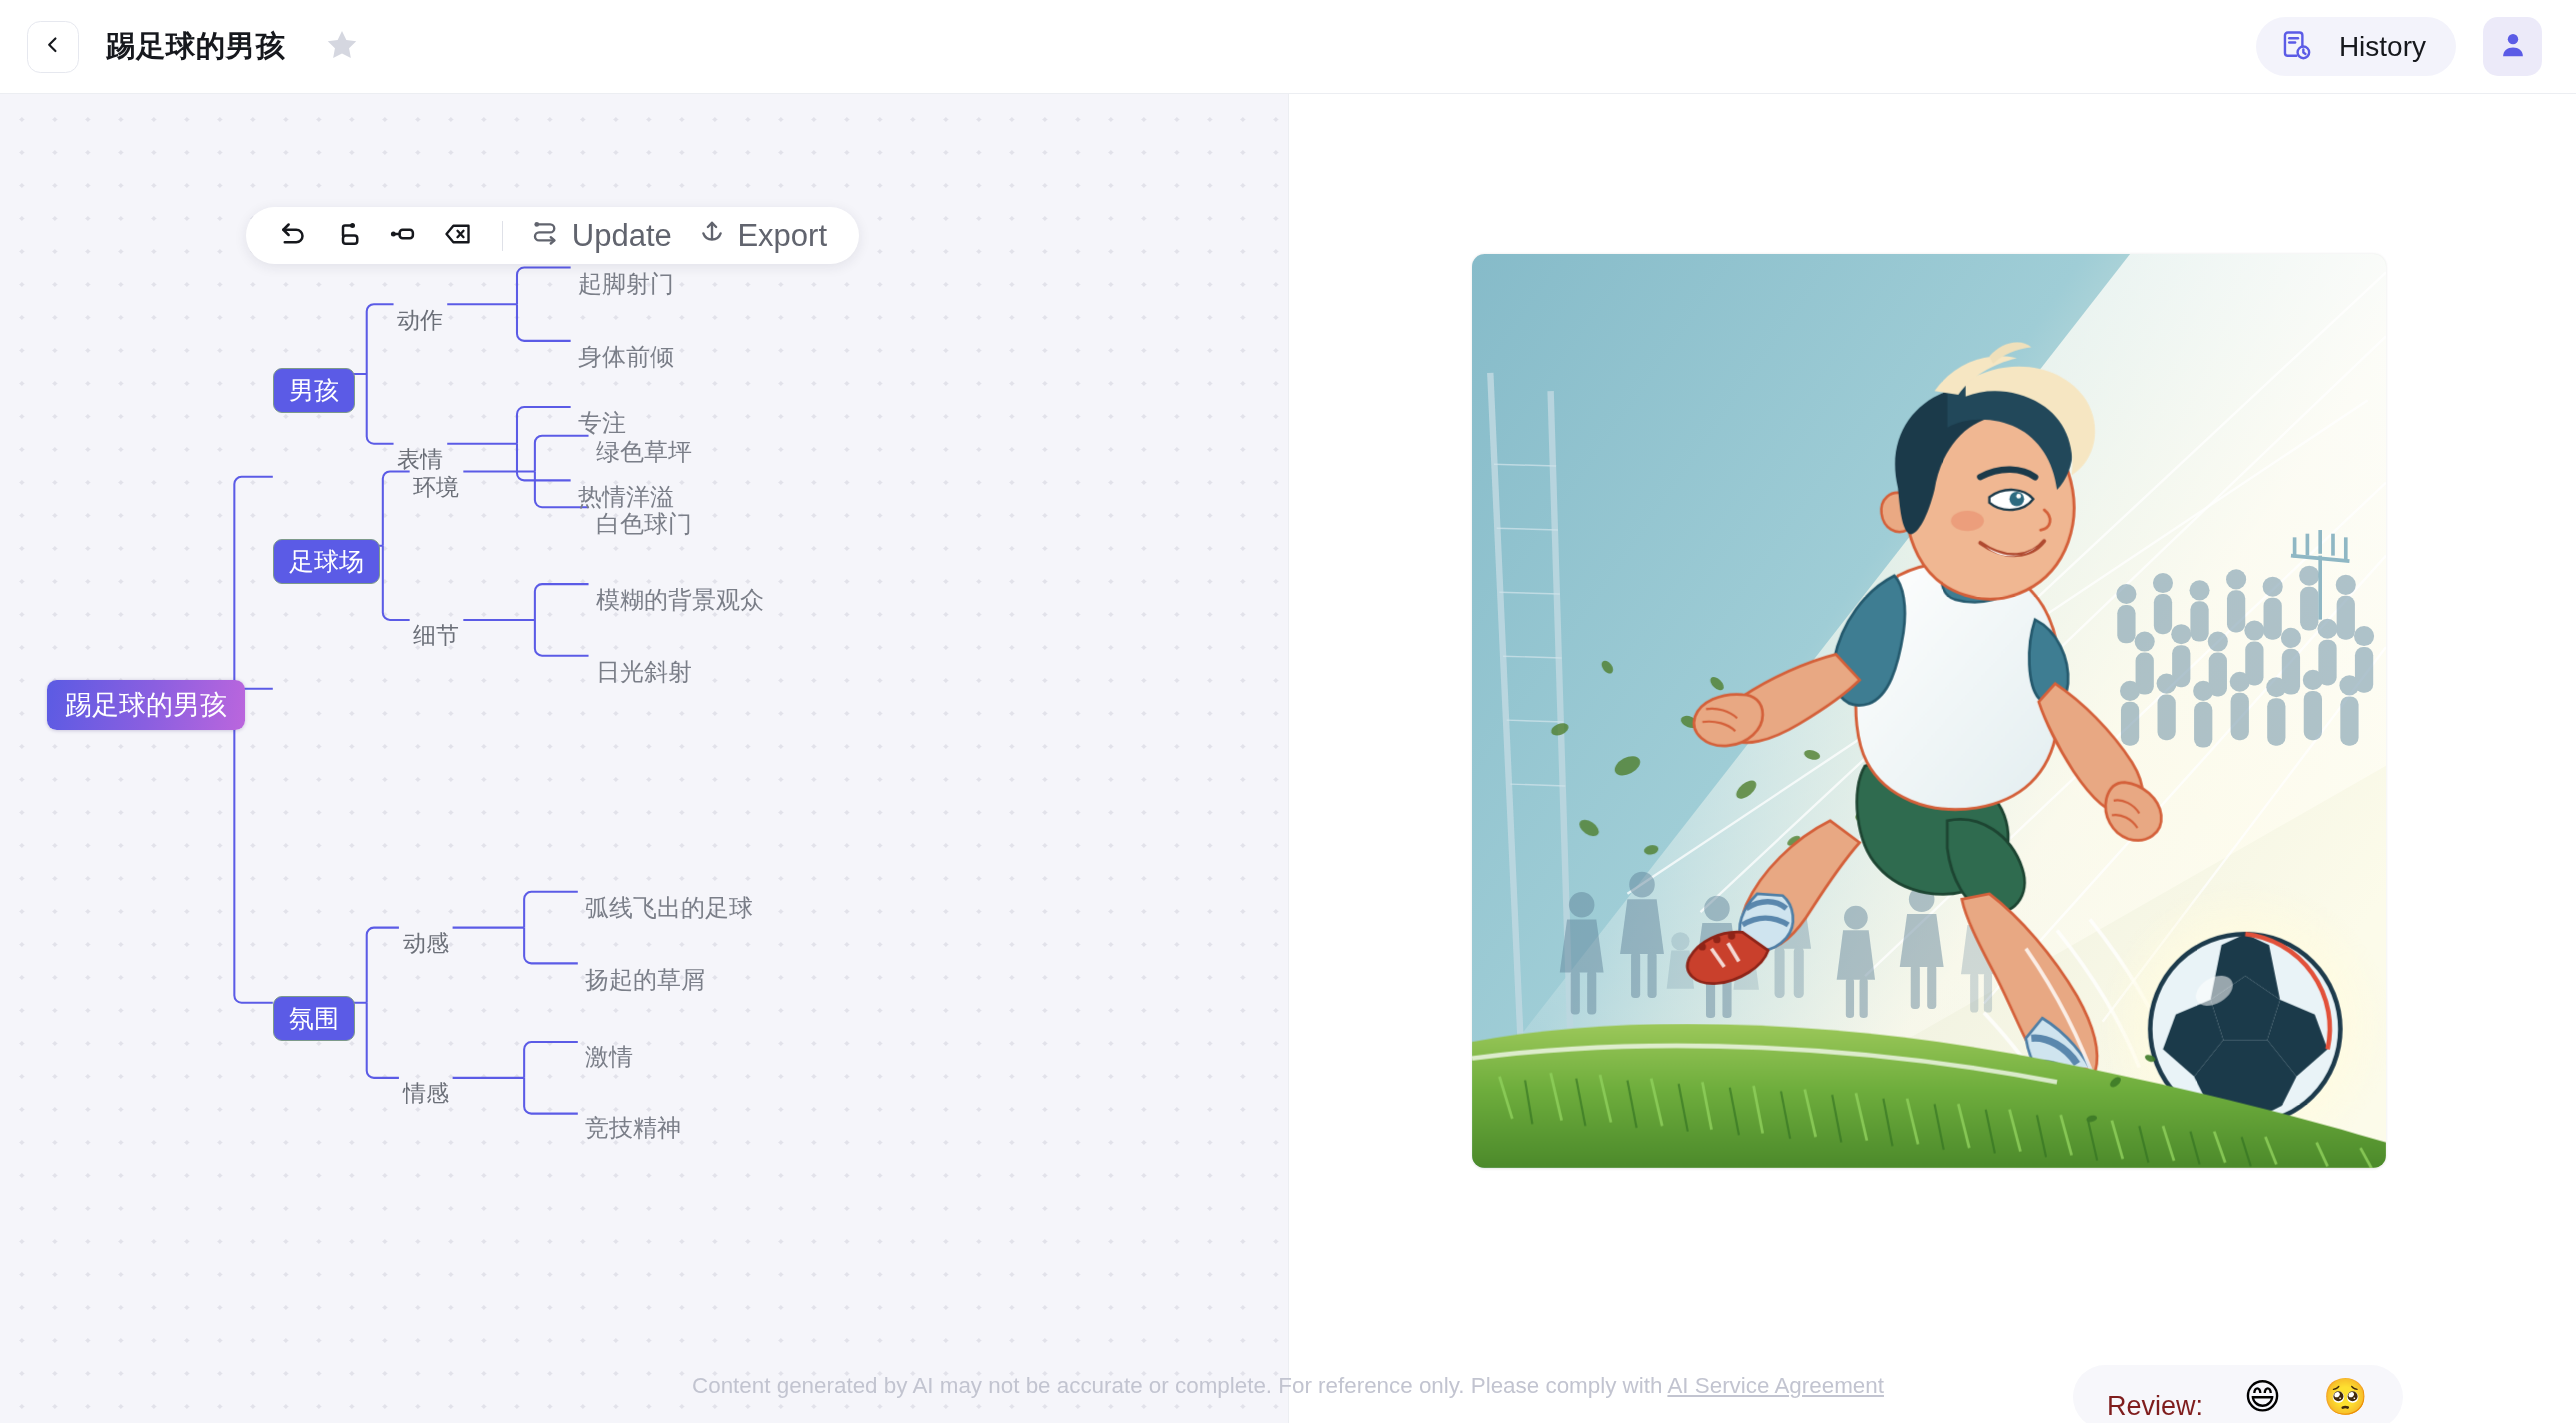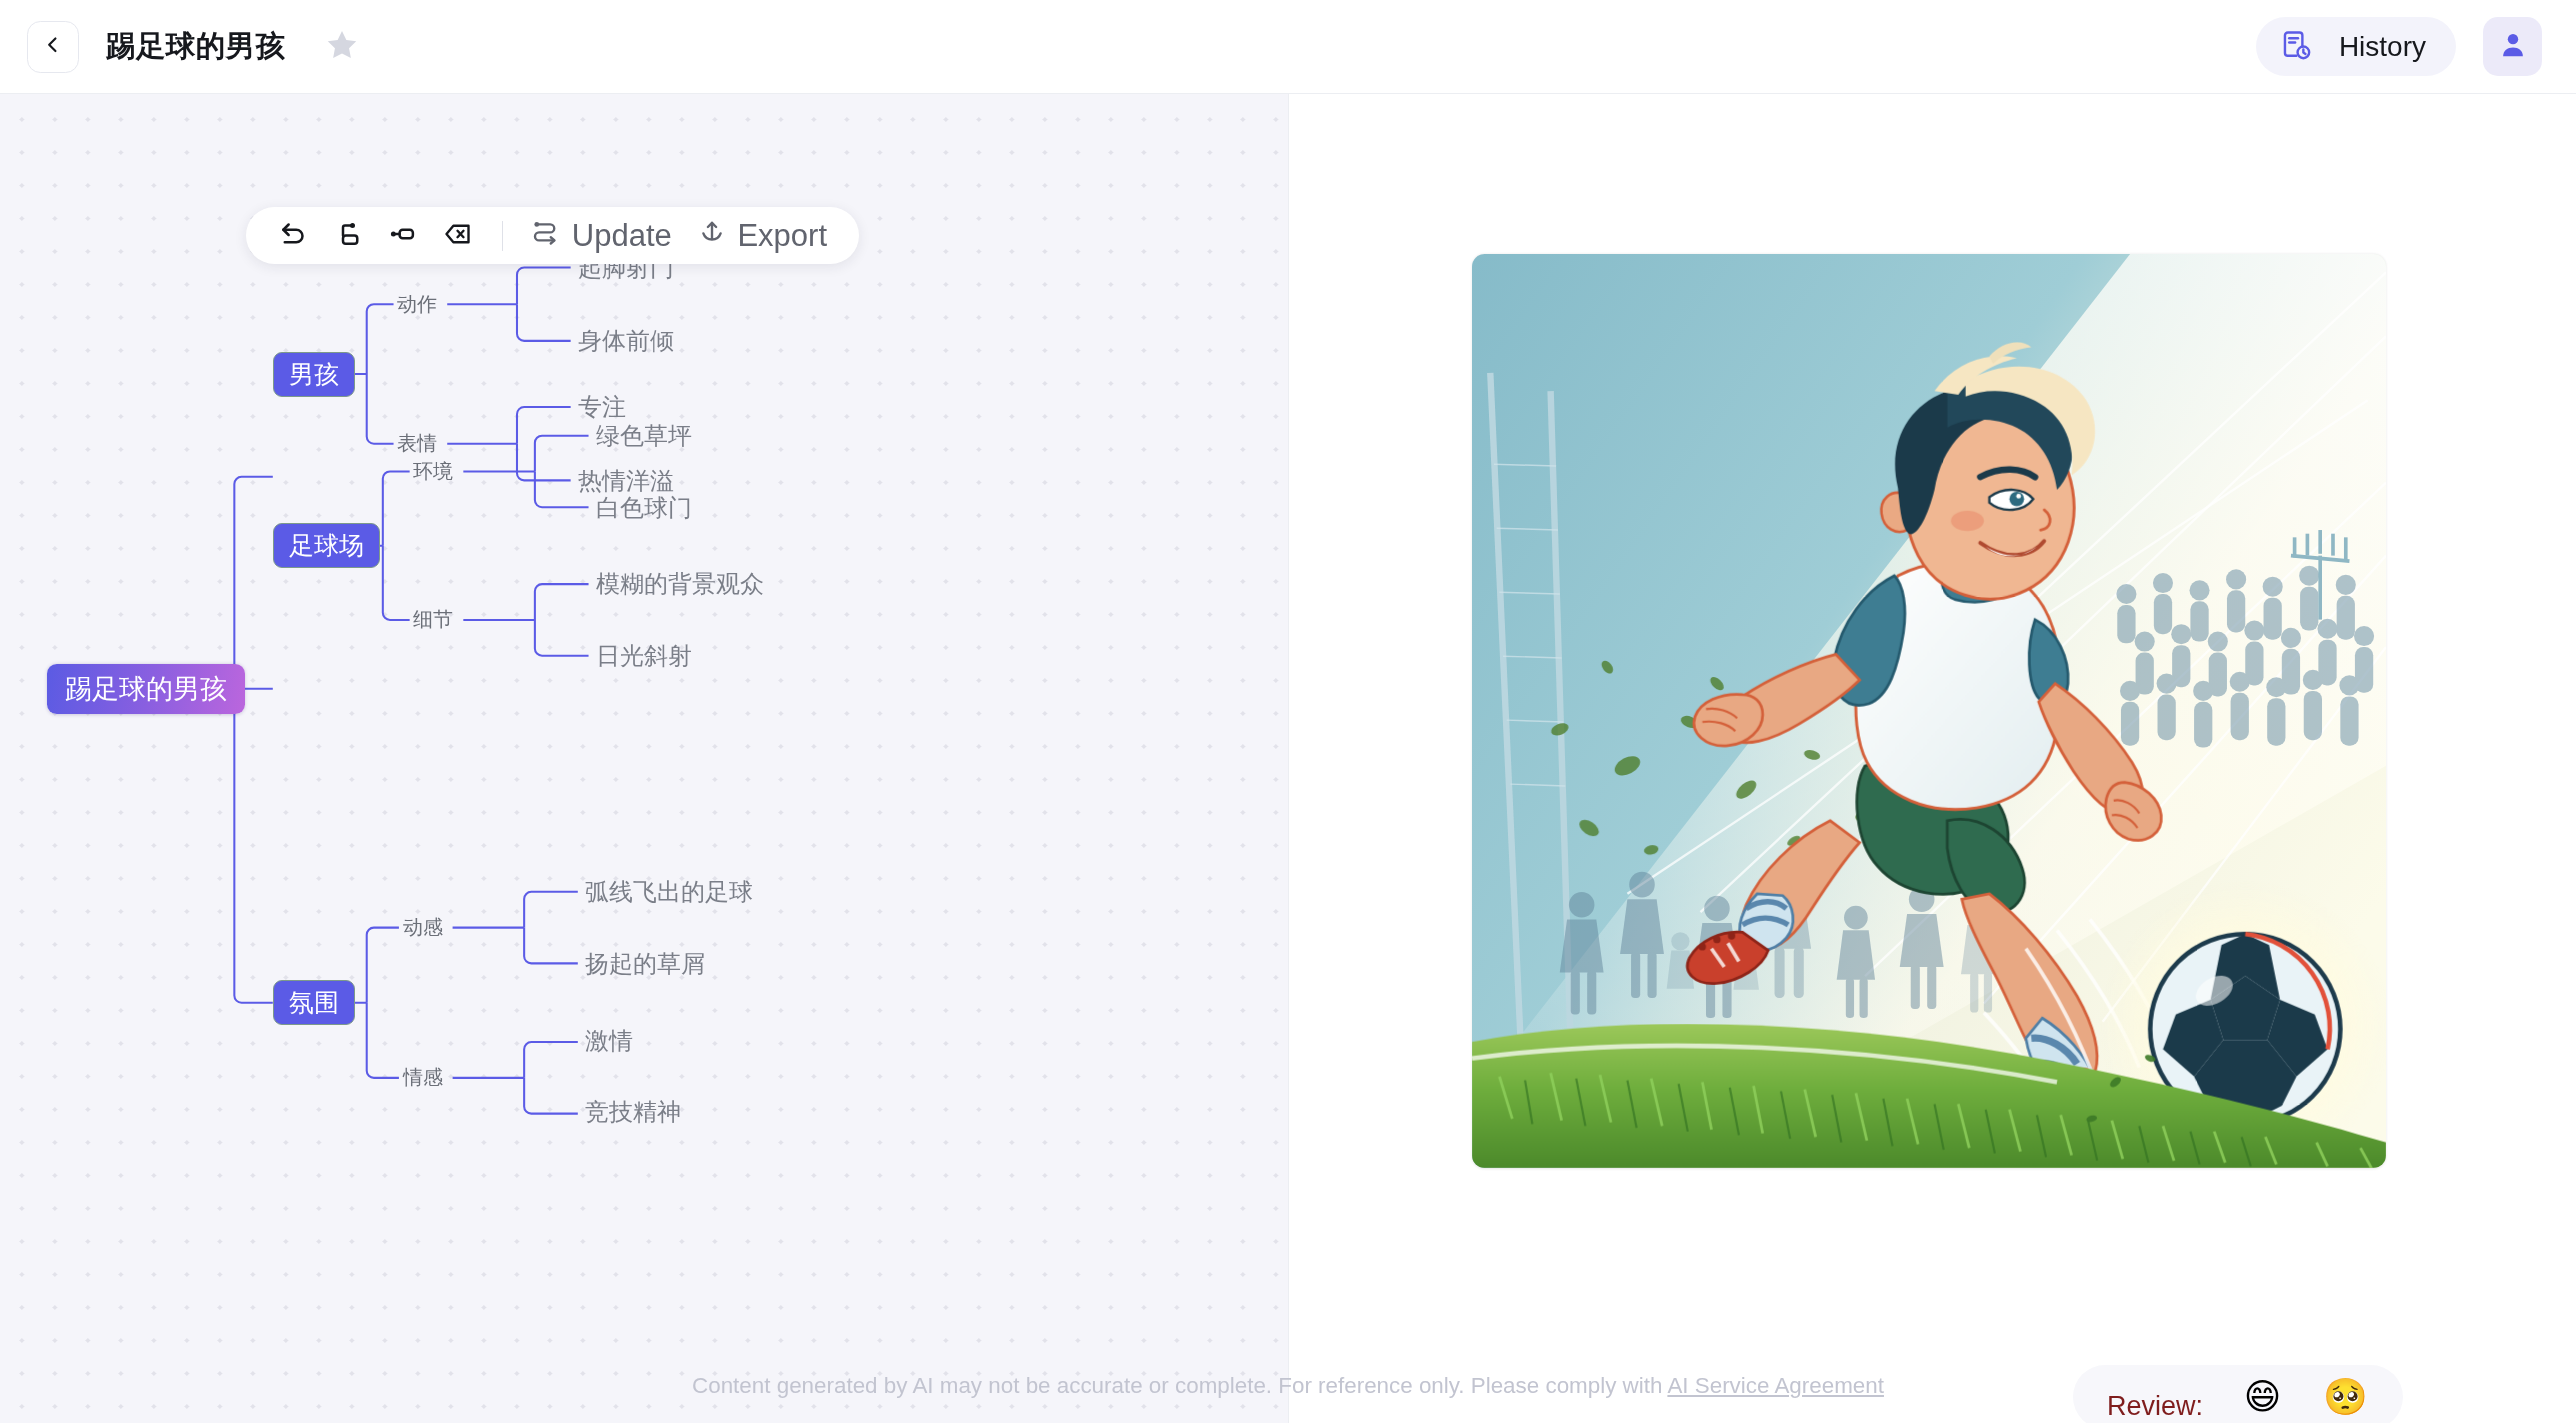--- a/index.html
+++ b/index.html
@@ -114,20 +114,21 @@
   
   #mindmap {
     position: absolute; left: 0; top: 0;
     width: 1288px; height: 1330px;
   }
   .node {
     position: absolute;
     display: flex; align-items: center; justify-content: center;
     cursor: pointer;
     white-space: nowrap;
+    margin-top: 16px;
   }
   .node-root {
     height: 50px;
     padding: 0 18px;
     border-radius: 9.8px;
     background: linear-gradient(100deg, #5b5be3 0%, #8a5fe0 52%, #bb66dd 100%);
     color: #ffffff;
     font-size: 27px;
     box-shadow: 0 0.9px 3.6px rgba(60,40,120,.22);
   }
@@ -136,21 +137,21 @@
     padding: 0 15px;
     border-radius: 9px;
     background: #5b5be6;
     border: 1.8px solid #7d9a8a;
     color: #ffffff;
     font-size: 25px;
   }
   .node-l3 {
     height: 39px;
     color: #6b6f78;
-    font-size: 20px;
+    font-size: 23px;
     cursor: pointer;
   }
   .node-l4 {
     height: 39px;
     color: #7a7e88;
     font-size: 24px;
     cursor: pointer;
   }
 
   

